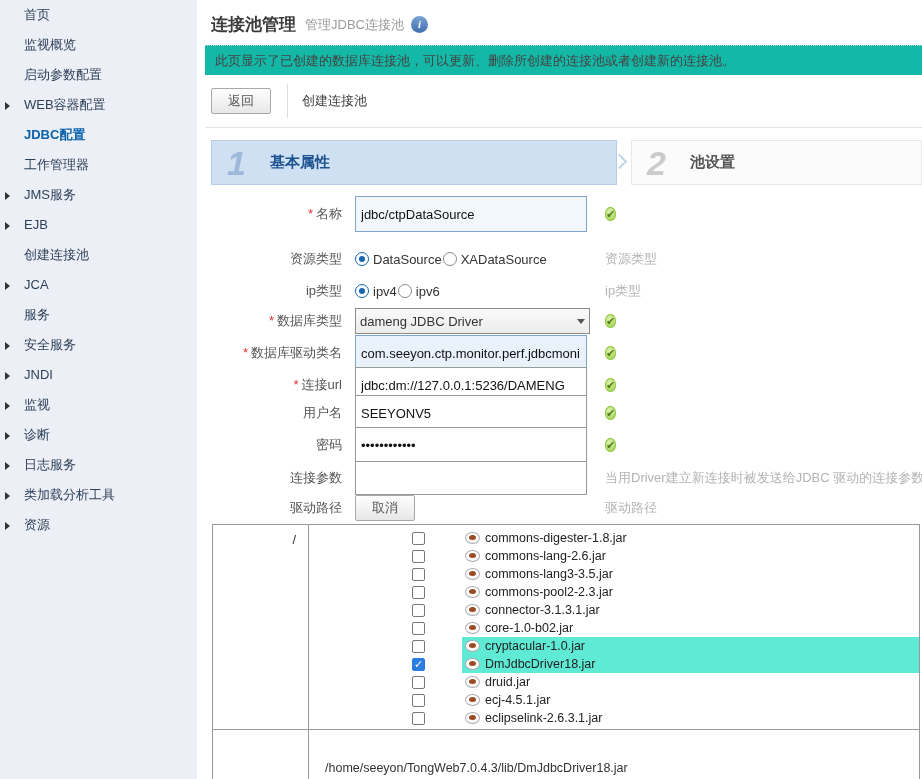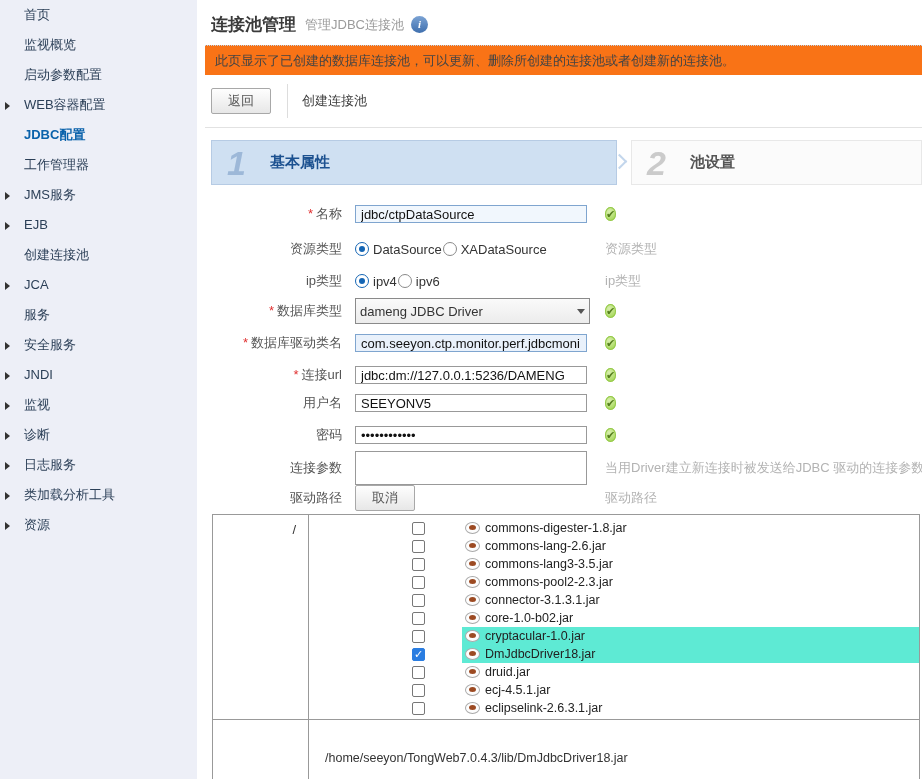--- a/index.html
+++ b/index.html
@@ -17,21 +17,21 @@
   .side-item.active .side-label { color:#0a62ab; font-weight:bold; }
 
   
   .main { flex:1; min-width:0; background:#fff; }
   .hdr { padding:13px 16px 0 14px; display:flex; align-items:center; }
   .page-title { font-size:17px; font-weight:bold; color:#3a3a3a; }
   .page-subtitle { font-size:13px; color:#9b9b9b; margin-left:9px; }
   .info-icon { width:17px; height:17px; border-radius:50%; margin-left:7px; flex:none;
     background:linear-gradient(#7ba3d4,#3f6fae); color:#fff; font:bold italic 11px/17px "Liberation Serif",serif;
     text-align:center; cursor:pointer; }
-  .info-bar { margin:9px 0 0 8px; height:30px; line-height:30px; background:#f97316;
+  .info-bar { margin:9px 0 0 8px; height:30px; line-height:30px; background:#14b8a6;
     border-top:1px dotted #bdd2e8; color:#444; padding-left:10px; white-space:nowrap; overflow:hidden; }
   .toolbar { margin:12px 0 0 14px; height:27px; display:flex; align-items:center; }
   .btn { display:inline-block; border:1px solid #a8a8a8; border-radius:2px; cursor:pointer;
     background:linear-gradient(#fefefe,#e7e7e7); color:#555; font-size:13px;
     padding:0 16px; height:26px; line-height:24px; text-align:center; }
   .tb-divider { width:1px; height:34px; background:#ddd; margin:0 14px 0 16px; }
   .create-label { font-size:13px; color:#3c3c3c; }
   .rule { margin:13px 0 0 8px; border-top:1px solid #e2e2e2; height:0; }
 
   
@@ -47,21 +47,21 @@
   .step2 .lbl { font-size:15px; font-weight:bold; color:#555; margin-left:24px; }
 
   
   .form { margin-top:17px; }
   .frow { display:flex; align-items:center; }
   .flabel { width:145px; padding-right:0; text-align:right; color:#555; flex:none; white-space:nowrap; }
   .req { color:#e03030; margin-right:3px; }
   .fgap { width:13px; flex:none; }
   .fctrl { width:250px; flex:none; display:flex; align-items:center; }
   .fstatus { flex:1; min-width:0; white-space:nowrap; overflow:hidden; color:#b3b3b3; }
-  .tin { width:232px; height:18px; border:1px solid #999; background:#fff; padding:0 5px;
+  .tin { width:232px; height:36px; border:1px solid #999; background:#fff; padding:0 5px;
     font-family:"Liberation Sans","DejaVu Sans",sans-serif; font-size:13px; color:#111; }
   .tin.blue { border-color:#7fa5cf; background:#f1f7fd; }
   .tin.blue2 { border-color:#7fa5cf; background:#e9f1fb; }
   .tin.tall { height:34px; }
   .sel { width:235px; height:26px; border:1px solid #8a8a8a; border-radius:0; cursor:pointer;
     background:linear-gradient(#fafafa,#ececec); display:flex; align-items:center; padding:0 4px; color:#333; }
   .sel .sel-text { flex:1; overflow:hidden; white-space:nowrap; }
   .sel .tri { width:0; height:0; border-top:5px solid #555; border-left:4px solid transparent;
     border-right:4px solid transparent; margin-left:6px; }
   .radio { width:14px; height:14px; border-radius:50%; border:1px solid #1465b4; background:#fff;
@@ -69,21 +69,21 @@
   .radio.off { border-color:#8a8a8a; }
   .radio.on::before { content:""; position:absolute; left:3px; top:3px; width:6px; height:6px;
     border-radius:50%; background:#1465b4; }
   .radio-label { margin:0 1px 0 4px; color:#333; }
   .check-ok { width:17px; height:17px; border-radius:50%; flex:none;
     background:radial-gradient(circle at 35% 30%, #d8efad, #9ed44d); border:1px solid #95c94a;
     text-align:center; font-size:11px; line-height:16px; color:#557e1e; font-weight:bold; }
   .check-ok::before { content:"\2714"; }
 
   
-  .r-name { height:24px; margin-bottom:14px; }
+  .r-name { height:24px; margin-bottom:24px; }
   .r-restype { height:18px; margin-bottom:14px; }
   .r-iptype { height:18px; margin-bottom:8px; }
   .r-dbtype { height:26px; margin-bottom:7px; }
   .r-drvclass { height:24px; margin-bottom:8px; }
   .r-url { height:24px; margin-bottom:4px; }
   .r-user { height:24px; margin-bottom:8px; }
   .r-pass { height:24px; margin-bottom:4px; }
   .r-params { height:34px; margin-bottom:0; }
   .r-drvpath { height:26px; }
 

